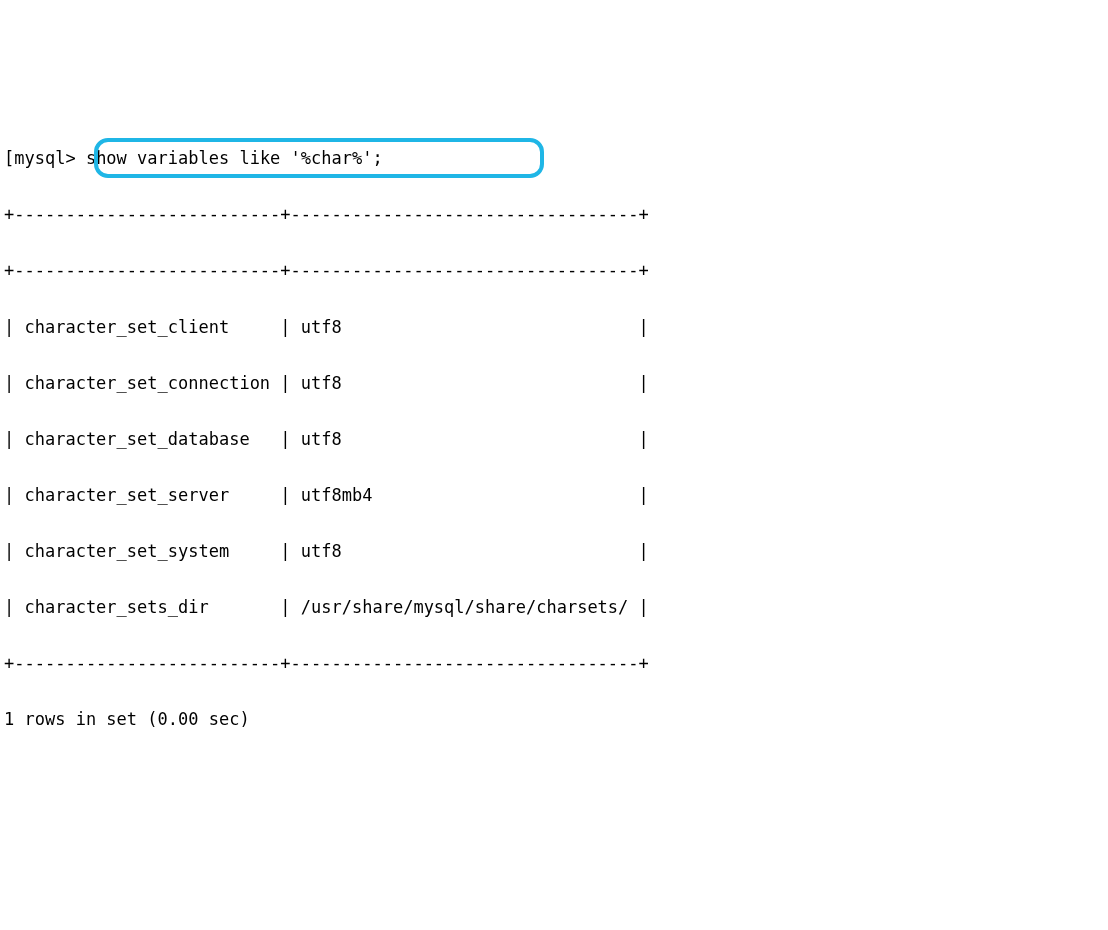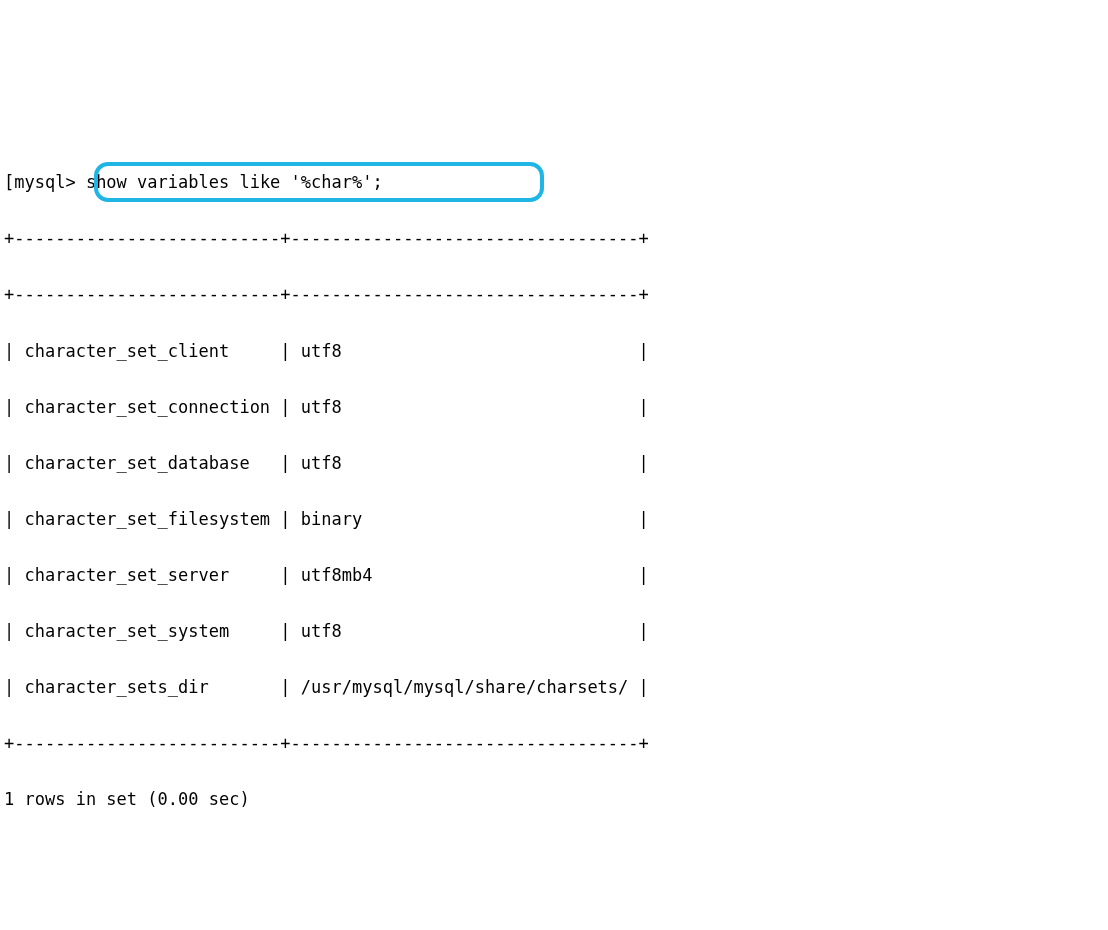--- a/index.html
+++ b/index.html
@@ -7,45 +7,44 @@
       font-size: 17px;
       line-height: 1.65;
       color: #000;
       background: #fff;
       margin: 0;
       padding: 4px 0 4px 4px;
       white-space: pre;
       position: relative;
     }
     .line { display: block; white-space: pre; }
-    .prompt-wrap { display: inline-block; position: relative; vertical-align: top; margin-top: 24px; }
+    .prompt-wrap { display: inline-block; position: relative; vertical-align: top; }
     .highlight {
       position: absolute;
       border: 4px solid #1fb6e6;
       border-radius: 14px;
       pointer-events: none;
       box-sizing: border-box;
     }
   </style>
 </head>
 <body>
 
 
 
 <div>
 <span class="line"><span class="prompt-wrap"><span>[mysql&gt;</span><span> show variables like '%char%';</span><span class="highlight" style="left:90px;top:-6px;width:450px;height:40px;"></span></span></span>
 <span class="line">+--------------------------+----------------------------------+</span>
 <span class="line">+--------------------------+----------------------------------+</span>
 <span class="line">| character_set_client     | utf8                             |</span>
 <span class="line">| character_set_connection | utf8                             |</span>
 <span class="line">| character_set_database   | utf8                             |</span>
-<span class="line">| character_set_filesystem | binary                           |</span>
 <span class="line">| character_set_server     | utf8mb4                          |</span>
 <span class="line">| character_set_system     | utf8                             |</span>
-<span class="line">| character_sets_dir       | /usr/mysql/mysql/share/charsets/ |</span>
+<span class="line">| character_sets_dir       | /usr/share/mysql/share/charsets/ |</span>
 <span class="line">+--------------------------+----------------------------------+</span>
 <span class="line">1 rows in set (0.00 sec)</span>
 <span class="line"> </span>
 
 
 
 
 
 
 

